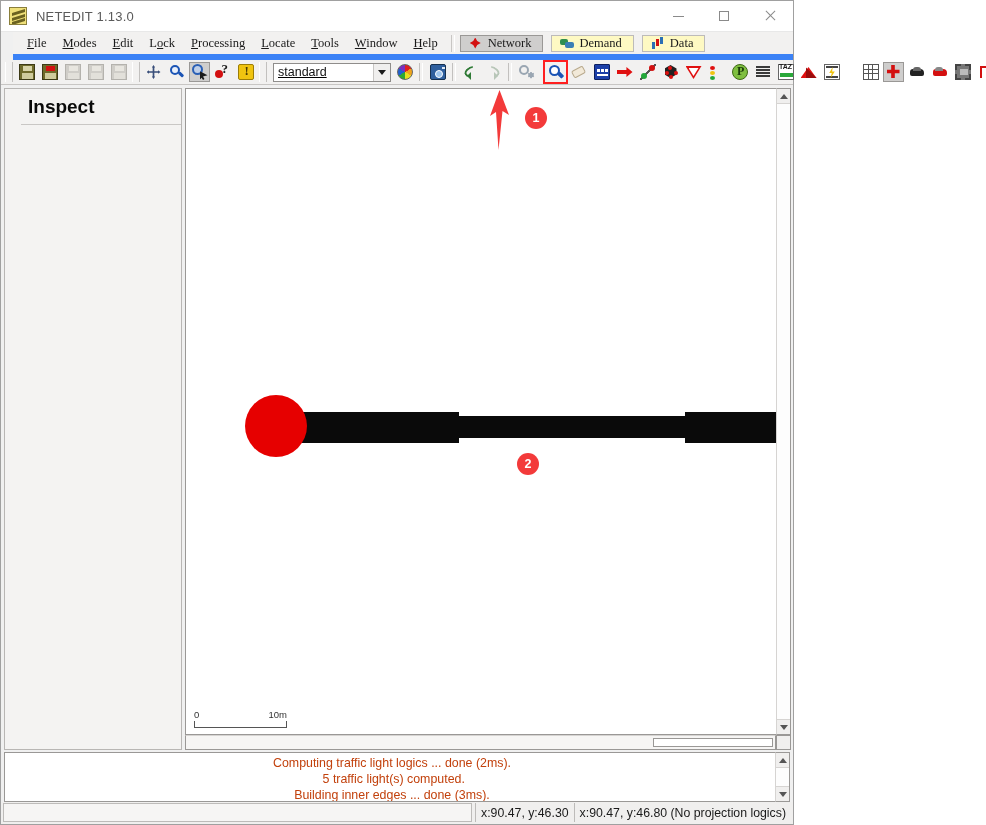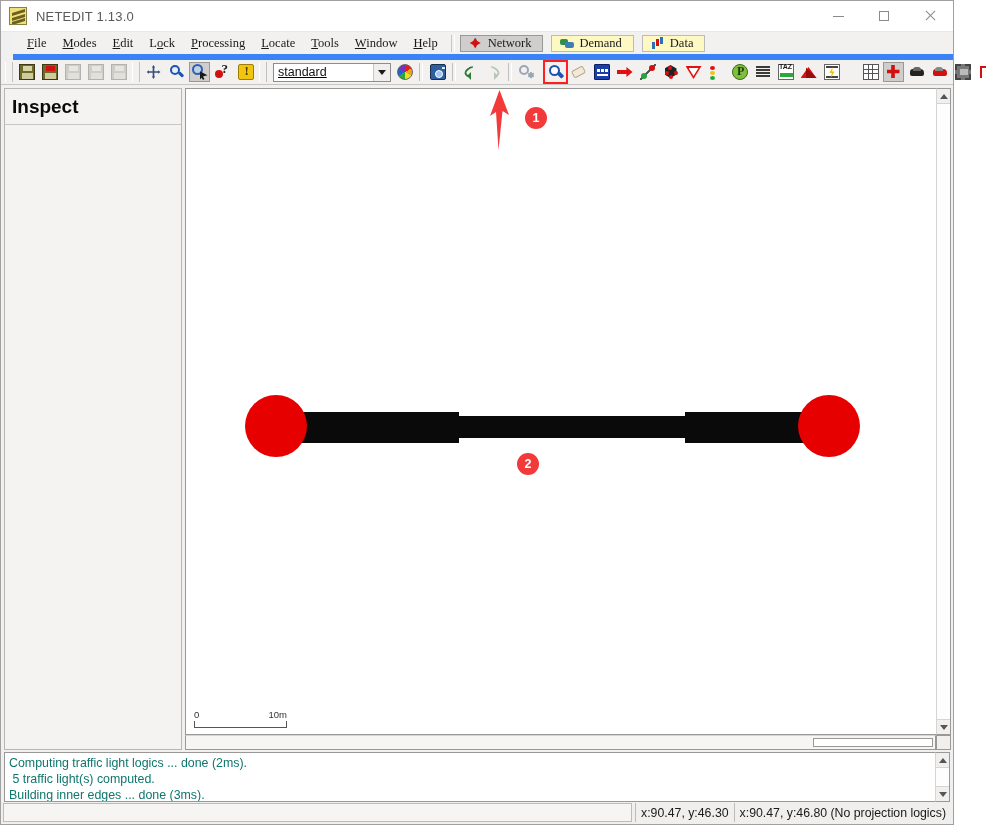--- a/index.html
+++ b/index.html
@@ -10,21 +10,21 @@
   body {
     width: 986px;
     height: 825px;
     font-family: "Liberation Sans", sans-serif;
     font-size: 12px;
     color: #000;
     overflow: hidden;
     position: relative;
   }
   .app {
-    width: 954px;
+    width: 794px;
     height: 825px;
     position: relative;
     background: #f0f0f0;
     border: 1px solid #a0a0a0;
     box-sizing: border-box;
     display: flex;
     flex-direction: column;
   }
 
   
@@ -404,20 +404,21 @@
     display: flex;
     flex-direction: column;
   }
   .panel-header {
     font-size: 19px;
     font-weight: bold;
     color: #0a0a0a;
     padding: 7px 0 6px 7px;
     border-bottom: 1px solid #c9c7c5;
     font-family: "Liberation Sans", sans-serif;
+    margin-left: 16px;
   }
   .panel-body { flex:1; }
 
   .canvas-wrap {
     flex: 1 1 auto;
     display: flex;
     flex-direction: column;
     min-width: 0;
     margin-right: 2px;
   }
@@ -513,23 +514,24 @@
     background:#ffffff;
     border:1px solid #9a9896;
     border-right:none;
     padding: 2px 0 0 4px;
     box-sizing:border-box;
     overflow:hidden;
   }
   .msg-line {
     font-size: 12.4px;
     line-height: 16px;
-    color: #0f766e;
+    color: #c2410c;
     font-family: "Liberation Sans", sans-serif;
     white-space: pre;
+    text-align: center;
   }
 
   
   .statusbar {
     flex: 0 0 auto;
     height: 22px;
     background:#f0efee;
     display:flex;
     align-items:center;
     padding: 0 2px 1px 2px;

